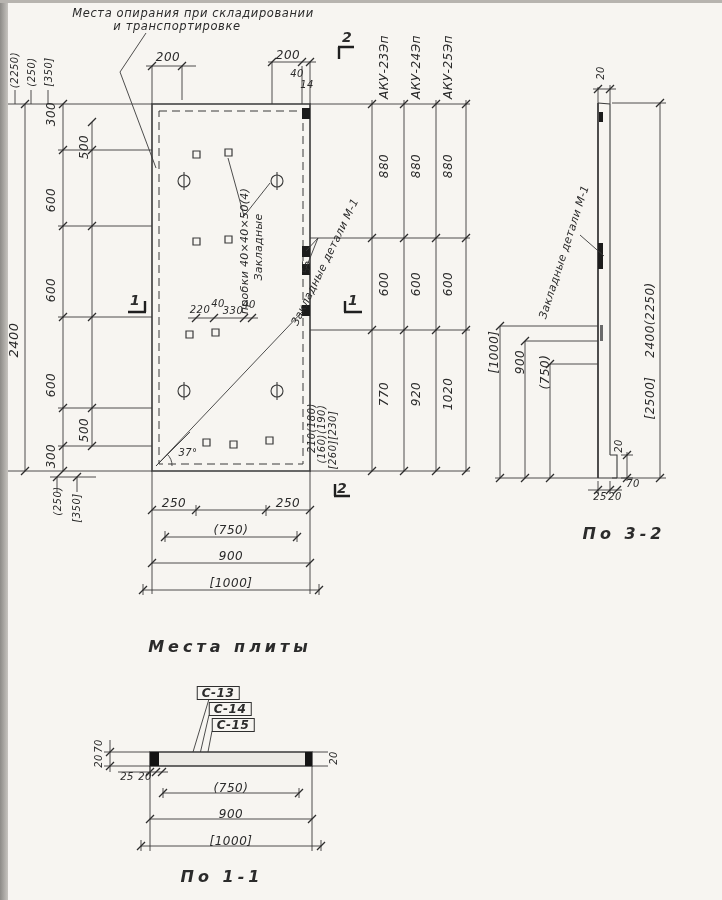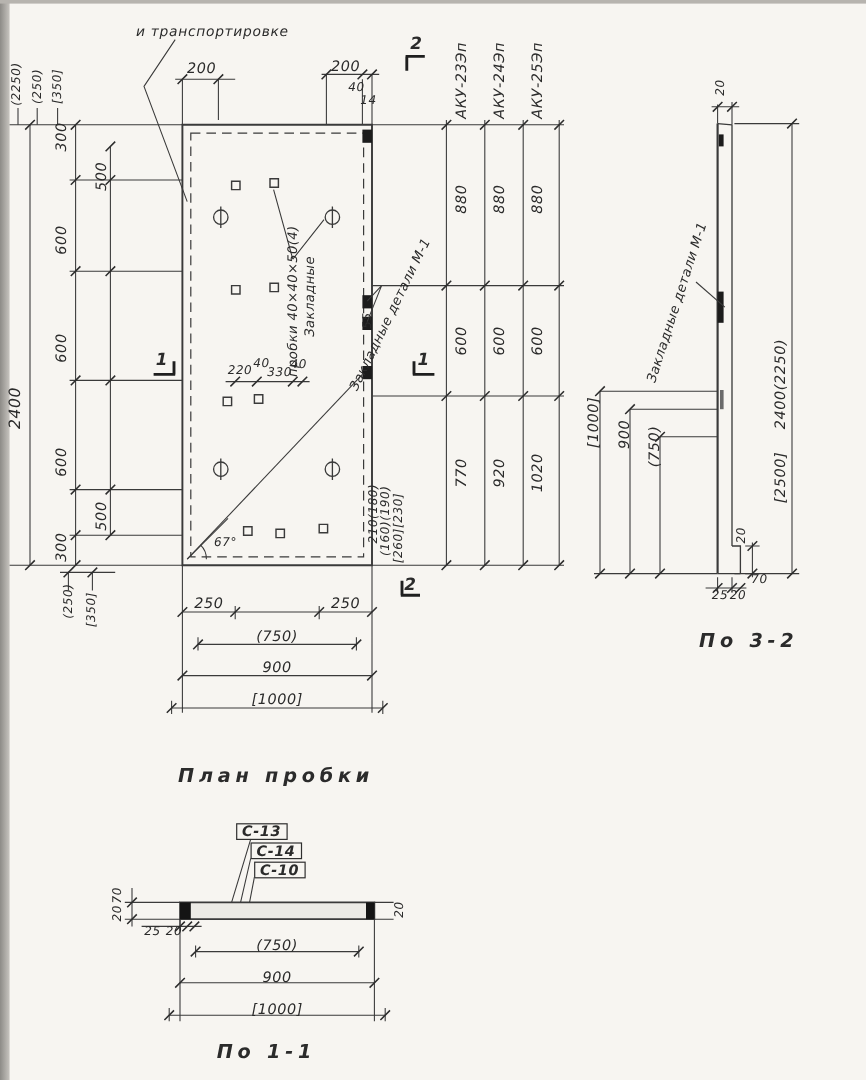--- a/index.html
+++ b/index.html
@@ -100,20 +100,21 @@
       <path d="M580 235 L604 256" stroke="#3a3a3a" stroke-width="0.9"></path>
     </g>
 
     <g>
       <path fill="#eceae5" stroke="#3a3a3a" stroke-width="1.4" d="M150 752 H312 V766 H150 Z"></path>
       <rect x="150" y="752" width="9" height="14" fill="#141414"></rect>
       <rect x="305" y="752" width="7" height="14" fill="#141414"></rect>
     </g>
   </svg>
 
+  <div class="lbl n1" style="left:193px;top:14px;">Места опирания при складировании</div>
   <div class="lbl n1" style="left:177px;top:27px;">и транспортировке</div>
 
   <div class="lbl v sm" style="left:15px;top:70px;">(2250)</div>
   <div class="lbl v sm" style="left:32px;top:72px;">(250)</div>
   <div class="lbl v sm" style="left:49px;top:72px;">[350]</div>
 
   <div class="lbl v t13" style="left:13px;top:340px;">2400</div>
   <div class="lbl v" style="left:51px;top:114px;">300</div>
   <div class="lbl v" style="left:84px;top:147px;">500</div>
   <div class="lbl v" style="left:51px;top:200px;">600</div>
@@ -136,33 +137,33 @@
   <div class="lbl bold" style="left:353px;top:300px;">1</div>
 
   <div class="lbl v t11" style="left:258px;top:247px;">Закладные</div>
   <div class="lbl v t11" style="left:244px;top:251px;">пробки 40×40×50(4)</div>
   <div class="lbl d64 t11" style="left:325px;top:262px;">Закладные детали М-1</div>
   <div class="lbl sm" style="left:200px;top:310px;">220</div>
   <div class="lbl sm" style="left:218px;top:304px;">40</div>
   <div class="lbl sm" style="left:233px;top:311px;">330</div>
   <div class="lbl sm" style="left:249px;top:305px;">40</div>
   <div class="lbl v sm" style="left:307px;top:267px;">55</div>
-  <div class="lbl sm" style="left:188px;top:453px;">67°</div>
+  <div class="lbl sm" style="left:188px;top:453px;">37°</div>
 
   <div class="lbl v sm" style="left:312px;top:428px;">210(180)</div>
   <div class="lbl v sm" style="left:322px;top:434px;">(160)(190)</div>
   <div class="lbl v sm" style="left:333px;top:440px;">[260][230]</div>
 
   <div class="lbl" style="left:174px;top:503px;">250</div>
   <div class="lbl" style="left:288px;top:503px;">250</div>
   <div class="lbl" style="left:231px;top:530px;">(750)</div>
   <div class="lbl" style="left:231px;top:556px;">900</div>
   <div class="lbl" style="left:231px;top:583px;">[1000]</div>
 
-  <div class="lbl big" style="left:230px;top:647px;">План пробки</div>
+  <div class="lbl big" style="left:230px;top:647px;">Места плиты</div>
 
   <div class="lbl v" style="left:384px;top:67px;">АКУ-23Эп</div>
   <div class="lbl v" style="left:416px;top:67px;">АКУ-24Эп</div>
   <div class="lbl v" style="left:448px;top:67px;">АКУ-25Эп</div>
   <div class="lbl v" style="left:384px;top:166px;">880</div>
   <div class="lbl v" style="left:416px;top:166px;">880</div>
   <div class="lbl v" style="left:448px;top:166px;">880</div>
   <div class="lbl v" style="left:384px;top:284px;">600</div>
   <div class="lbl v" style="left:416px;top:284px;">600</div>
   <div class="lbl v" style="left:448px;top:284px;">600</div>
@@ -178,21 +179,21 @@
   <div class="lbl v" style="left:650px;top:320px;">2400(2250)</div>
   <div class="lbl v" style="left:650px;top:398px;">[2500]</div>
   <div class="lbl sm" style="left:600px;top:497px;">25</div>
   <div class="lbl sm" style="left:615px;top:497px;">20</div>
   <div class="lbl sm" style="left:633px;top:484px;">70</div>
   <div class="lbl v sm" style="left:619px;top:446px;">20</div>
   <div class="lbl big" style="left:624px;top:534px;">По 3-2</div>
 
   <div class="lbl tag" style="left:218px;top:693px;">С-13</div>
   <div class="lbl tag" style="left:230px;top:709px;">С-14</div>
-  <div class="lbl tag" style="left:233px;top:725px;">С-10</div>
+  <div class="lbl tag" style="left:233px;top:725px;">С-15</div>
   <div class="lbl v sm" style="left:99px;top:746px;">70</div>
   <div class="lbl v sm" style="left:99px;top:761px;">20</div>
   <div class="lbl sm" style="left:127px;top:777px;">25</div>
   <div class="lbl sm" style="left:145px;top:777px;">20</div>
   <div class="lbl v sm" style="left:334px;top:758px;">20</div>
   <div class="lbl" style="left:231px;top:788px;">(750)</div>
   <div class="lbl" style="left:231px;top:814px;">900</div>
   <div class="lbl" style="left:231px;top:841px;">[1000]</div>
   <div class="lbl big" style="left:222px;top:877px;">По 1-1</div>
 </div>

